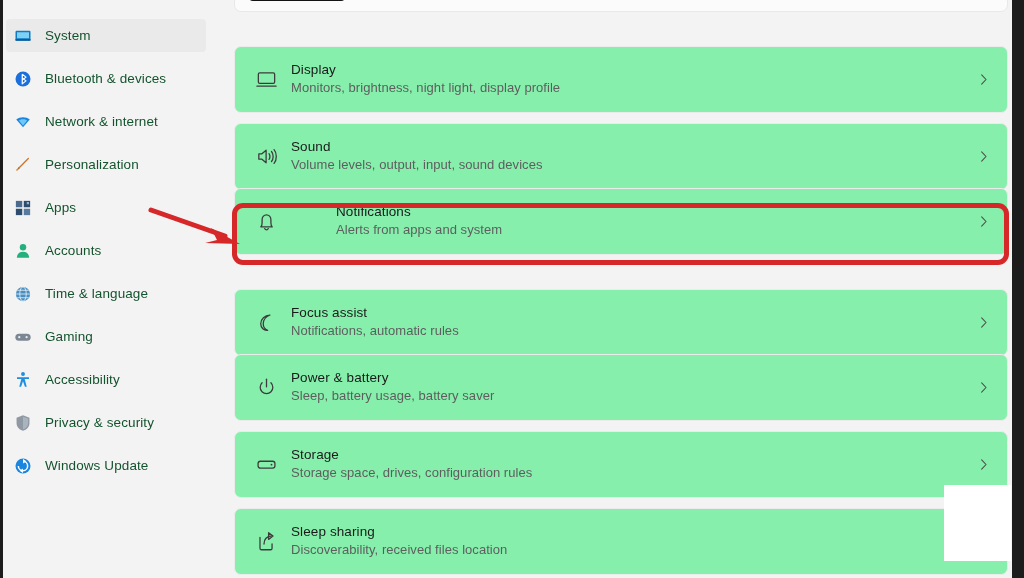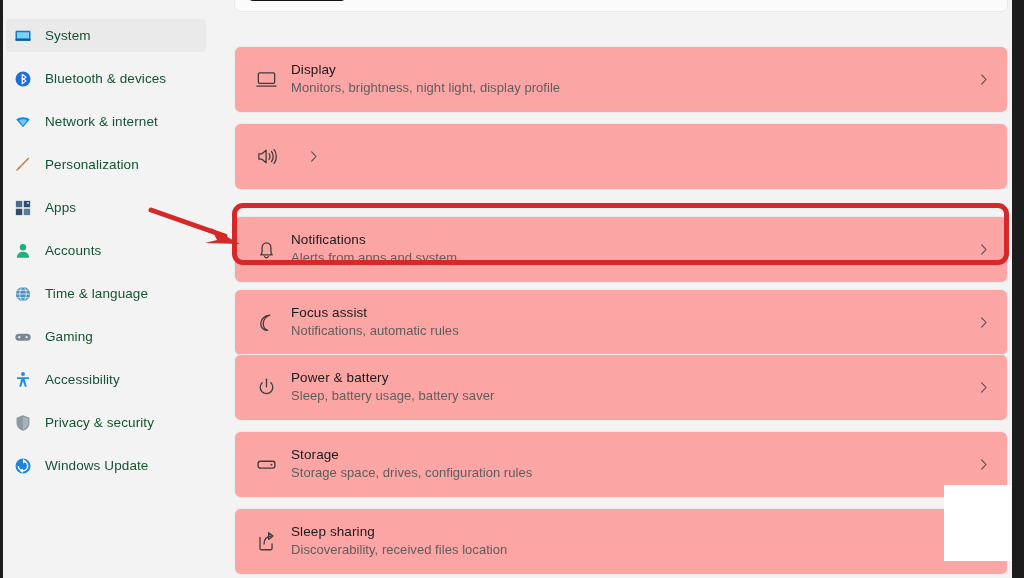--- a/index.html
+++ b/index.html
@@ -109,25 +109,26 @@
     background: #131313;
     border-radius: 0 0 4px 4px;
   }
 
   
   .row {
     position: absolute;
     left: 3px;
     width: 774px;
     height: 67px;
-    background: #fca5a5;
+    background: #86efac;
     border: 1px solid #ebebeb;
     border-radius: 7px;
     display: flex;
     align-items: center;
+    justify-content: center;
   }
 
   .row-icon {
     flex: 0 0 46px;
     width: 46px;
     margin-left: 8px;
     display: flex;
     align-items: center;
     justify-content: center;
     color: #3c3c3c;
@@ -337,27 +338,31 @@
         </div>
         <div class="row" style="top: 123px;">
           <div class="row-icon">
             <svg width="23" height="23" viewBox="0 0 24 24">
               <path d="M4 9.2 H7.2 L11.6 5.4 V18.6 L7.2 14.8 H4 Z" fill="none" stroke="#3c3c3c" stroke-width="1.35" stroke-linecap="round" stroke-linejoin="round"></path>
               <path d="M14.6 9 C15.9 10.4 15.9 13.6 14.6 15" fill="none" stroke="#3c3c3c" stroke-width="1.35" stroke-linecap="round" stroke-linejoin="round"></path>
               <path d="M17.2 6.8 C19.5 9.3 19.5 14.7 17.2 17.2" fill="none" stroke="#3c3c3c" stroke-width="1.35" stroke-linecap="round" stroke-linejoin="round"></path>
               <path d="M19.9 4.8 C23 8.2 23 15.8 19.9 19.2" fill="none" stroke="#3c3c3c" stroke-width="1.35" stroke-linecap="round" stroke-linejoin="round"></path>
             </svg>
           </div>
-          <div class="row-chevron">
-            <svg width="17" height="17" viewBox="0 0 24 24">
-              <path d="M9.4 5.4 L15.6 12 L9.4 18.6" fill="none" stroke="#4a4a4a" stroke-width="1.5" stroke-linecap="round" stroke-linejoin="round"></path>
-            </svg>
-          </div>
-        </div>
-        <div class="row" style="top: 216px;">
+          <div class="row-text">
+            <div class="row-title">Sound</div>
+            <div class="row-sub">Volume levels, output, input, sound devices</div>
+          </div>
+          <div class="row-chevron">
+            <svg width="17" height="17" viewBox="0 0 24 24">
+              <path d="M9.4 5.4 L15.6 12 L9.4 18.6" fill="none" stroke="#4a4a4a" stroke-width="1.5" stroke-linecap="round" stroke-linejoin="round"></path>
+            </svg>
+          </div>
+        </div>
+        <div class="row" style="top: 188px; gap: 45px;">
           <div class="row-icon">
             <svg width="23" height="23" viewBox="0 0 24 24">
               <path d="M6 17.6 C6 17.6 7.4 16.4 7.4 13.2 V10.4 C7.4 7.3 9.5 5 12 5 C14.5 5 16.6 7.3 16.6 10.4 V13.2 C16.6 16.4 18 17.6 18 17.6 Z" fill="none" stroke="#3c3c3c" stroke-width="1.35" stroke-linecap="round" stroke-linejoin="round"></path>
               <path d="M10.1 19.4 C10.5 20.3 11.2 20.8 12 20.8 C12.8 20.8 13.5 20.3 13.9 19.4" fill="none" stroke="#3c3c3c" stroke-width="1.35" stroke-linecap="round" stroke-linejoin="round"></path>
             </svg>
           </div>
           <div class="row-text">
             <div class="row-title">Notifications</div>
             <div class="row-sub">Alerts from apps and system</div>
           </div>

